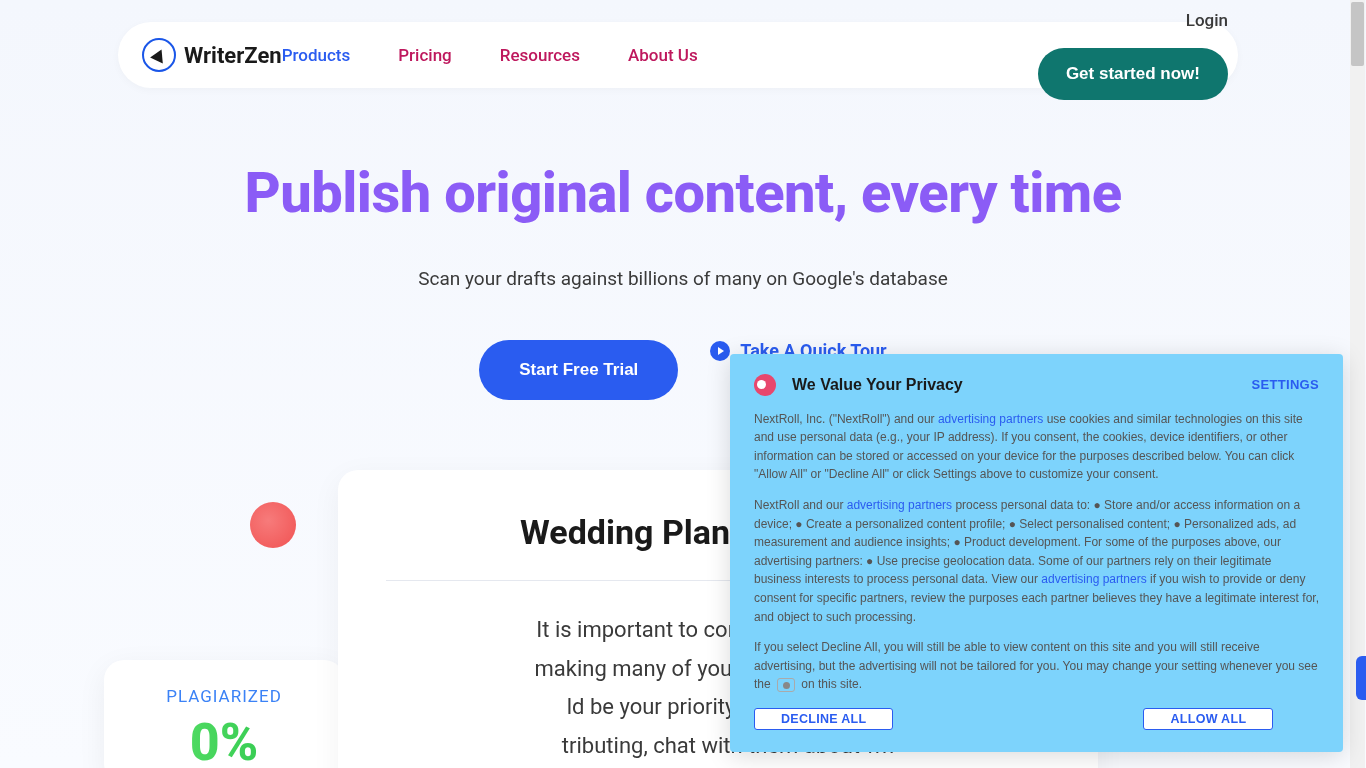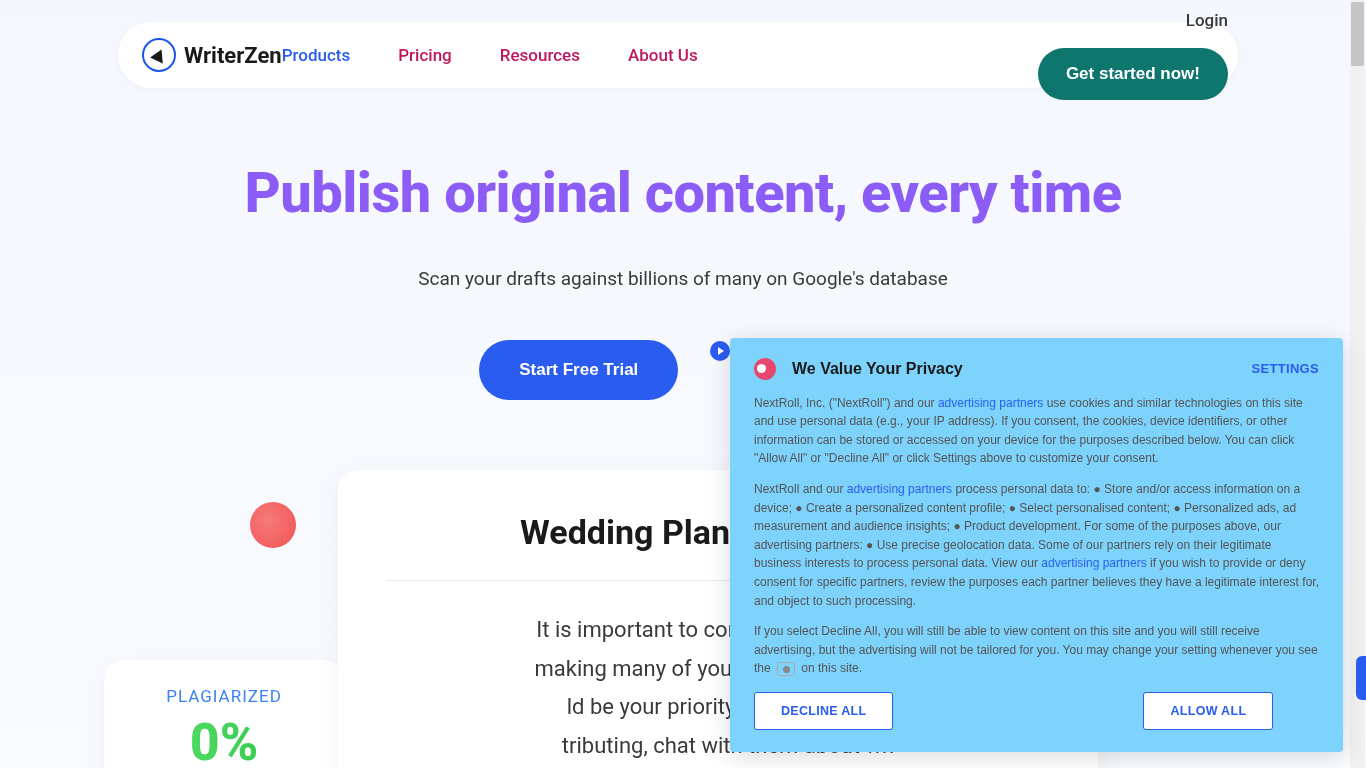--- a/index.html
+++ b/index.html
@@ -145,21 +145,21 @@
   vertical-align: middle; margin: 0 3px;
   position: relative;
 }
 .cookie-inline-icon::after {
   content: ''; position: absolute; width: 7px; height: 7px;
   border-radius: 50%; background: #888; left: 5px; top: 3px;
 }
 .cookie-actions { display: flex; gap: 250px; margin-top: 14px; }
 .cookie-btn {
   border: 1px solid #2a5cf0; background: #fff; color: #2a5cf0;
-  font-size: 12.5px; font-weight: 700; padding: 11px 26px;
+  font-size: 12.5px; font-weight: 700; padding: 3px 26px;
   border-radius: 3px; cursor: pointer; letter-spacing: 0.3px;
 }
 
 
 .chat-sliver {
   position: absolute; right: 0; top: 656px;
   width: 10px; height: 44px;
   background: #2a5cf0; border-radius: 6px 0 0 6px;
 }
 

